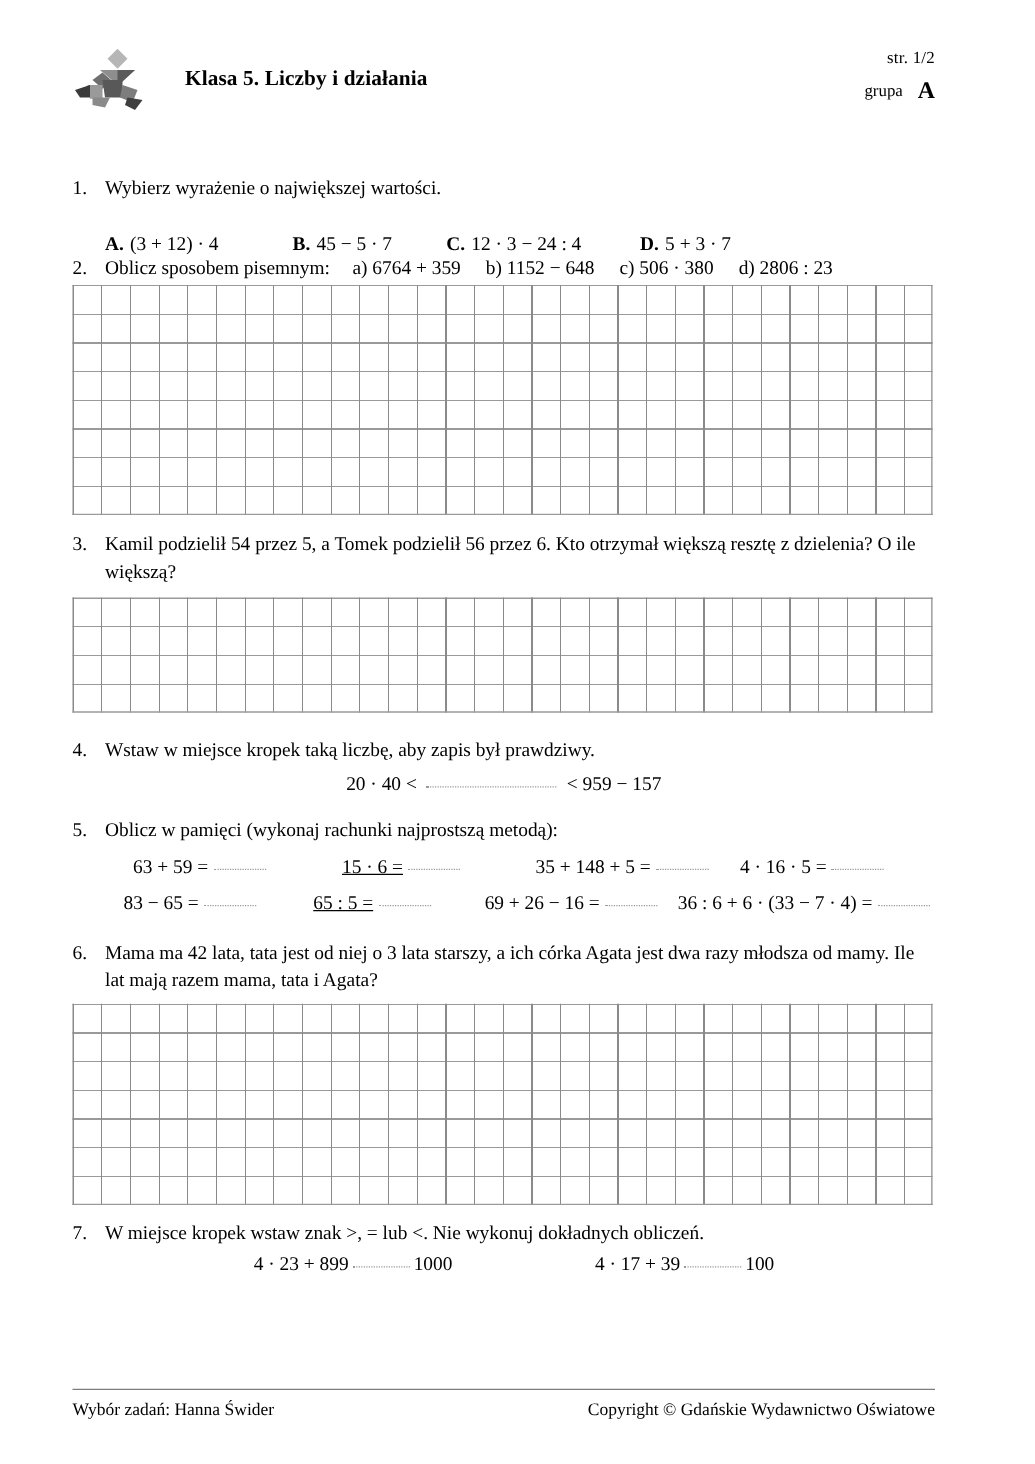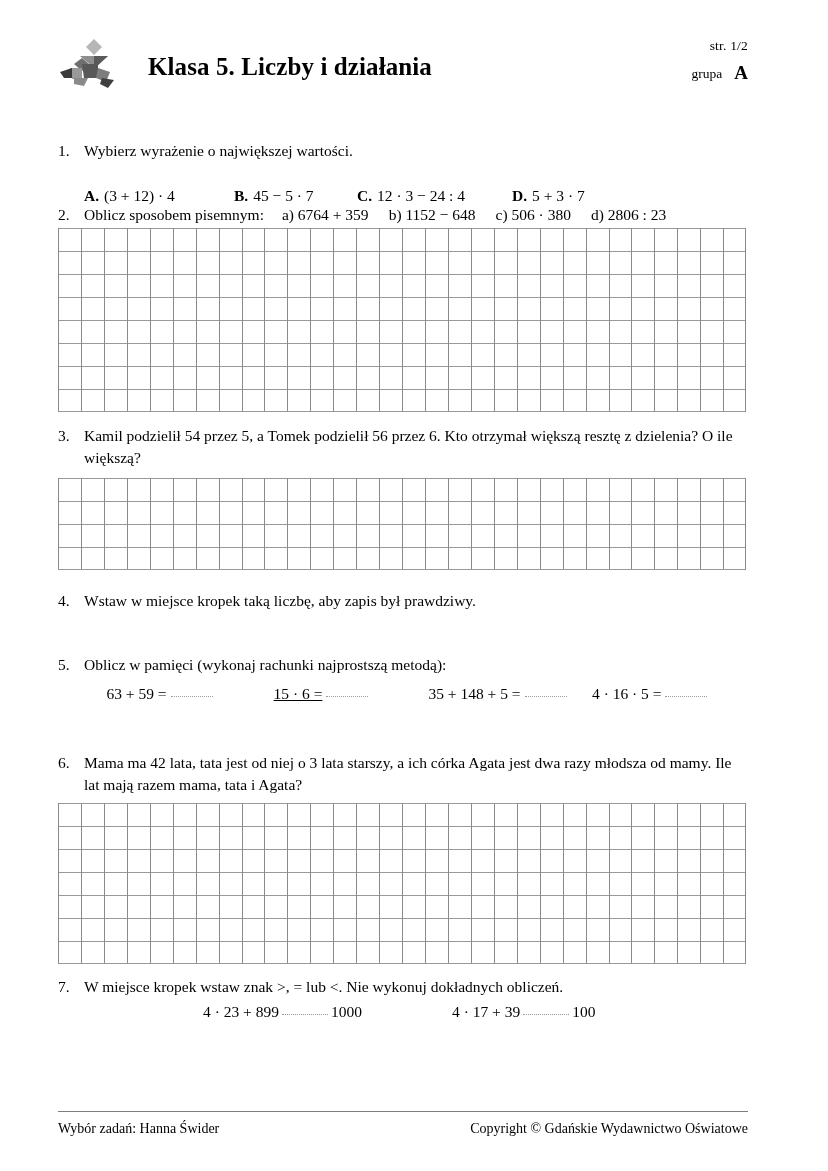--- a/index.html
+++ b/index.html
@@ -28,21 +28,21 @@
     width: 690px; height: 62px;
   }
   .logo {
     position: absolute;
     left: 0px; top: 2px;
     width: 62px; height: 52px;
   }
   .doc-title {
     position: absolute;
     left: 90px; top: 17px;
-    font-size: 25px;
+    font-size: 17px;
     font-weight: bold;
     letter-spacing: 0.1px;
     white-space: nowrap;
   }
   .hdr-right {
     position: absolute;
     right: 0px; top: 0px;
     text-align: right;
     width: 220px;
   }
@@ -172,21 +172,21 @@
 
   
   .ex7-line {
     position: absolute;
     left: 58px;
     width: 690px;
     font-size: 15.5px;
     line-height: 22px;
   }
   .ex7-a { position: absolute; left: 145px; white-space: nowrap; }
-  .ex7-b { position: absolute; left: 394px; white-space: nowrap; }
+  .ex7-b { position: absolute; left: 418px; white-space: nowrap; }
 
   
   .footer-rule {
     position: absolute;
     left: 58px; top: 1111px;
     width: 690px; height: 1px;
     background: #7d7d7d;
   }
   .footer {
     position: absolute;
@@ -277,36 +277,45 @@
     </div>
   </div>
 
   <div class="gridbox" style="top:478px; width:688px; height:91.8px;"></div>
 
   <div class="ex" style="top:590px;">
     <div class="ex-row">
       <div class="ex-num">4.</div>
       <div class="ex-body">Wstaw w miejsce kropek taką liczbę, aby zapis był prawdziwy.</div>
     </div>
+  </div>
+  <div class="center-line" style="top:617px;">
+    <span>20 · 40 &lt;</span><span class="dots dots-lg"></span><span>&lt; 959 − 157</span>
   </div>
 
   <div class="ex" style="top:654px;">
     <div class="ex-row">
       <div class="ex-num">5.</div>
       <div class="ex-body">Oblicz w pamięci (wykonaj rachunki najprostszą metodą):</div>
     </div>
     <div class="ex5-rows">
 
       <div class="ex5-row">
         <span class="ex5-cell c1"><span>63 + 59 =</span><span class="dots dots-sm"></span></span>
         <span class="ex5-cell c2"><span>15 · 6 =</span><span class="dots dots-sm"></span></span>
         <span class="ex5-cell c3"><span>35 + 148 + 5 =</span><span class="dots dots-sm"></span></span>
         <span class="ex5-cell c4"><span>4 · 16 · 5 =</span><span class="dots dots-sm"></span></span>
       </div>
 
+      <div class="ex5-row">
+        <span class="ex5-cell c1"><span>83 − 65 =</span><span class="dots dots-sm"></span></span>
+        <span class="ex5-cell c2"><span>65 : 5 =</span><span class="dots dots-sm"></span></span>
+        <span class="ex5-cell c3"><span>69 + 26 − 16 =</span><span class="dots dots-sm"></span></span>
+        <span class="ex5-cell c4"><span>36 : 6 + 6 · (33 − 7 · 4) =</span><span class="dots dots-sm"></span></span>
+      </div>
 
     </div>
   </div>
 
   <div class="ex" style="top:752px;">
     <div class="ex-row">
       <div class="ex-num">6.</div>
       <div class="ex-body tight">Mama ma 42 lata, tata jest od niej o 3 lata starszy, a ich córka Agata jest dwa razy młodsza od mamy. Ile lat mają razem mama, tata i Agata?</div>
     </div>
   </div>

